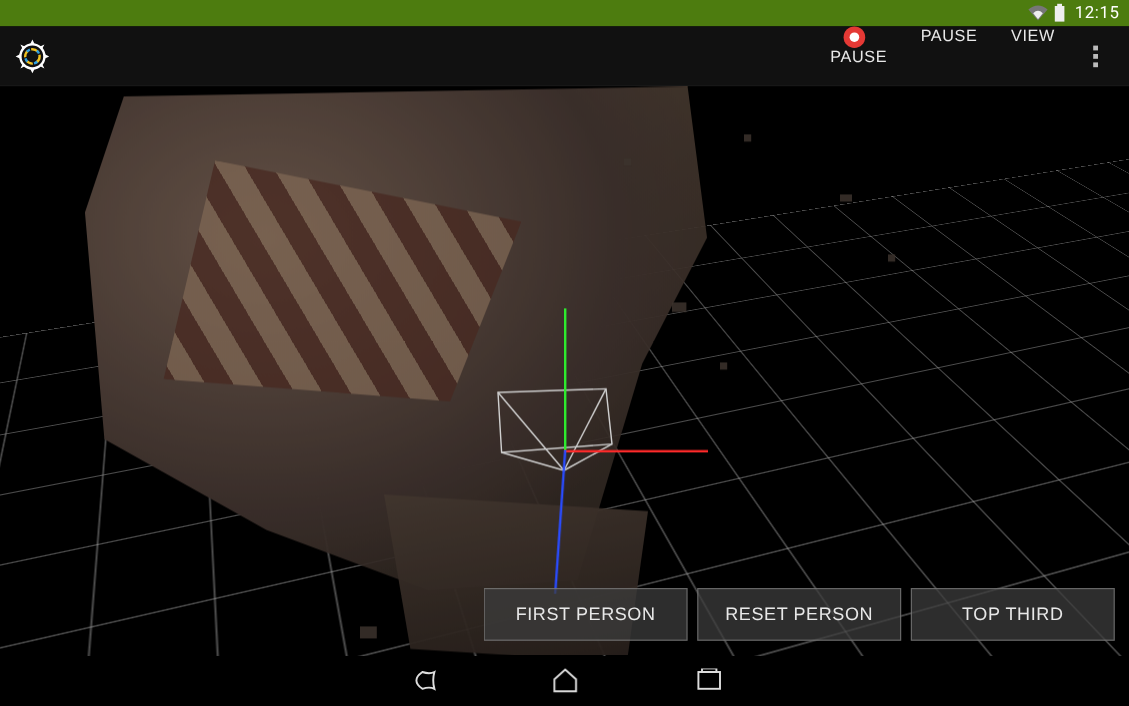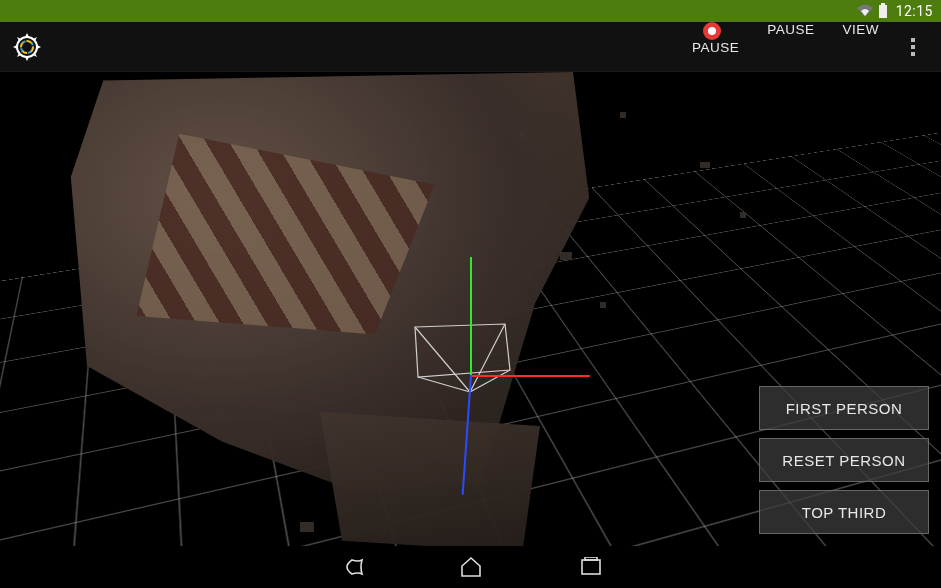--- a/index.html
+++ b/index.html
@@ -62,21 +62,21 @@
   .frustum { position:absolute; left:410px; top:250px; }
   .frustum svg { overflow:visible; }
 
   
   .axis { position:absolute; left:470px; top:185px; width:2px; height:200px; }
   .axis .y { position:absolute; left:0; top:0; width:2px; height:120px; background:#2eea2e; }
   .axis .x { position:absolute; left:0; top:118px; width:120px; height:2px; background:#ff2a2a; }
   .axis .z { position:absolute; left:0; top:118px; width:2px; height:120px; background:#2a4cff; transform-origin:top left; transform:rotate(4deg);}
 
   
-  .view-buttons { position:absolute; right:12px; bottom:12px; display:flex; flex-direction:column; gap:8px; }
+  .view-buttons { position:absolute; right:12px; bottom:12px; display:flex; flex-direction:row; gap:8px; }
   .view-btn { width:170px; height:44px; background:rgba(60,60,60,0.75); border:1px solid rgba(160,160,160,0.5); color:#e8e8e8; font-size:15px; letter-spacing:0.5px; display:flex; align-items:center; justify-content:center; cursor:pointer; }
 
   
   .nav-bar { position:absolute; left:0; right:0; bottom:0; height:42px; background:#000; display:flex; align-items:center; justify-content:center; gap:90px; }
   .nav-btn { width:30px; height:30px; display:flex; align-items:center; justify-content:center; cursor:pointer; }
   .nav-btn svg { stroke:#ddd; fill:none; stroke-width:1.6; }
 </style>
 </head>
 <body>
 

